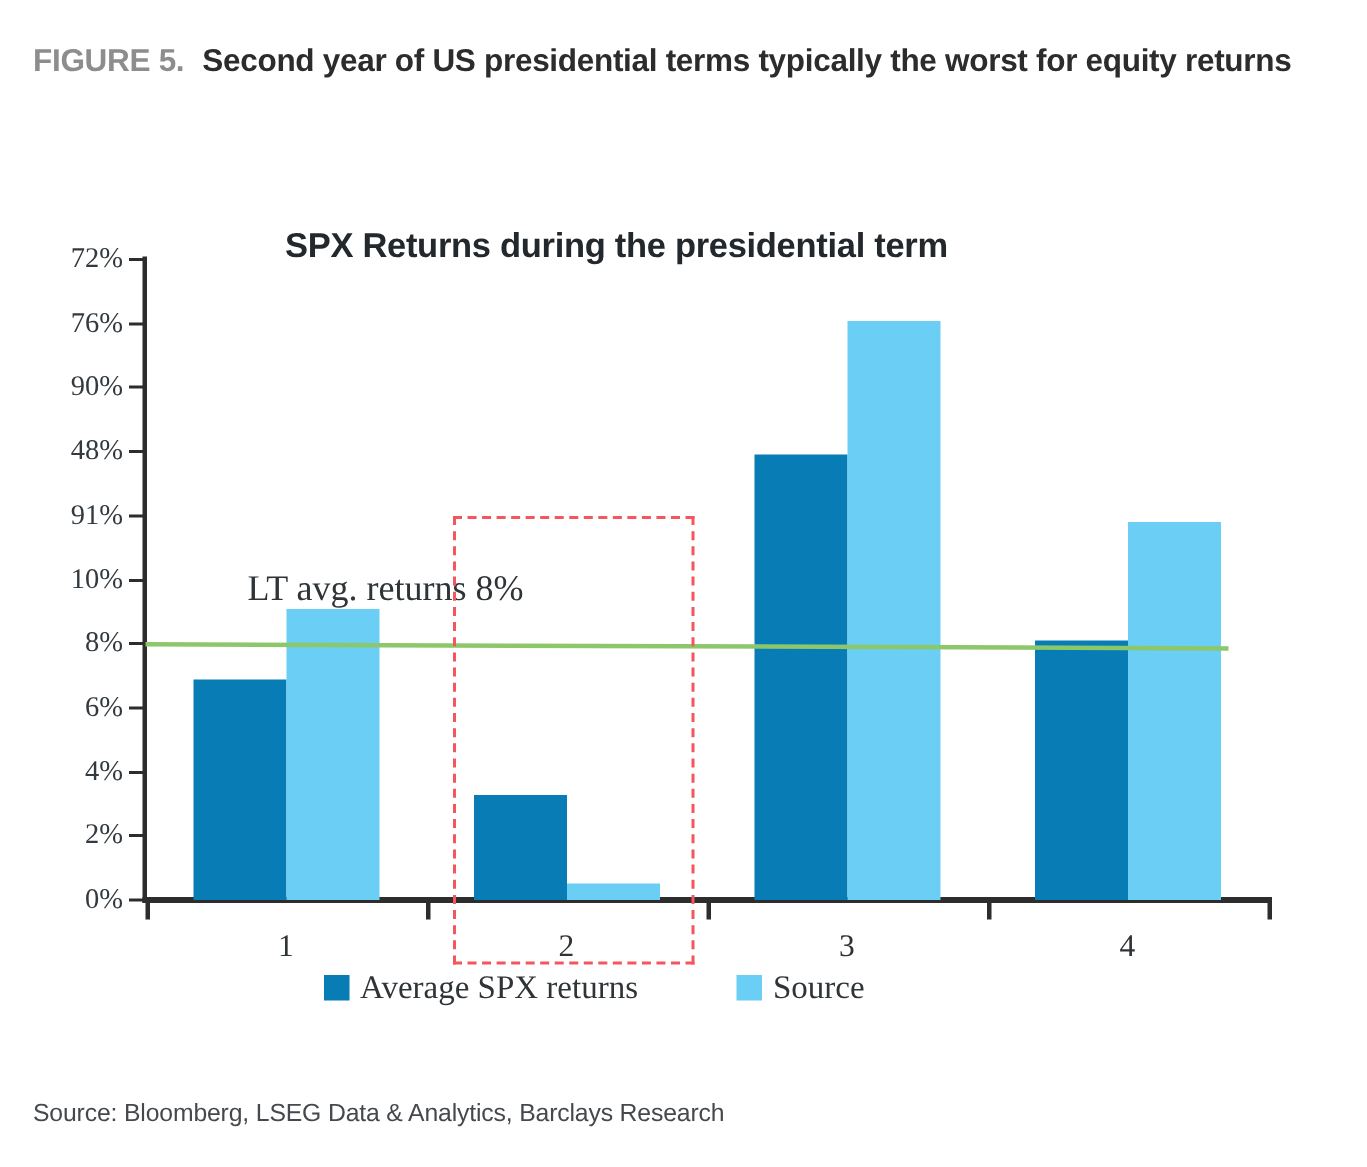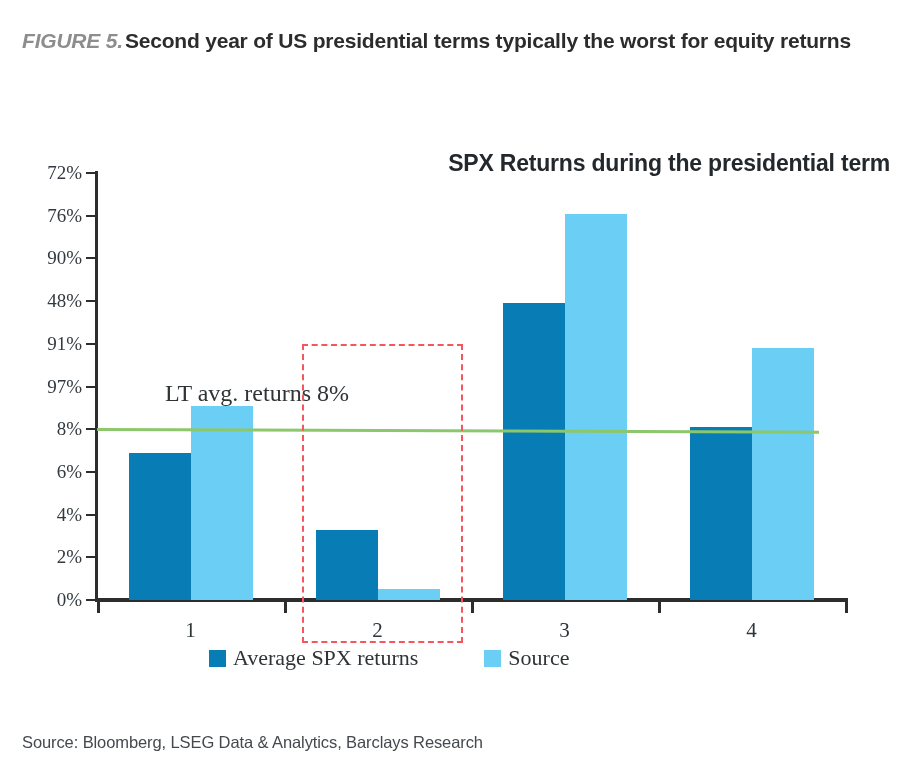--- a/index.html
+++ b/index.html
@@ -23,38 +23,37 @@
     width: 870px;
     font-size: 21px;
     font-weight: bold;
     line-height: 30px;
     letter-spacing: -0.2px;
     color: #2c2c2c;
   }
   #figure-number {
     color: #8d8d8d;
     font-weight: bold;
-    margin-right: 2px;
-    font-style: italic;
+    margin-right: 12px;
   }
 
   
   #chart-area {
     position: absolute;
     left: 0;
     top: 0;
     width: 911px;
     height: 700px;
   }
   #chart-title {
     position: absolute;
     left: 190px;
     top: 150px;
     width: 700px;
-    text-align: right;
+    text-align: left;
     font-size: 23px;
     font-weight: bold;
     color: #23282d;
     letter-spacing: -0.2px;
   }
 
   
   #y-axis-line {
     position: absolute;
     left: 95px;
@@ -157,21 +156,21 @@
     top: 344px;
     width: 161px;
     height: 299px;
     border: 2px dashed #F4565C;
     box-sizing: border-box;
   }
 
   
   #legend {
     position: absolute;
-    left: 209px;
+    left: 216px;
     top: 645px;
     display: flex;
     align-items: center;
     gap: 66px;
   }
   .legend-item {
     display: flex;
     align-items: center;
     gap: 7px;
   }
@@ -227,21 +226,21 @@
       <div class="y-tick" style="top: 470.9px;"></div>
       <div class="y-label-wrap" style="top: 471.9px;">
         <div class="y-tick-label">6%</div>
       </div>
       <div class="y-tick" style="top: 428.2px;"></div>
       <div class="y-label-wrap" style="top: 429.2px;">
         <div class="y-tick-label">8%</div>
       </div>
       <div class="y-tick" style="top: 385.5px;"></div>
       <div class="y-label-wrap" style="top: 386.5px;">
-        <div class="y-tick-label">97%</div>
+        <div class="y-tick-label">10%</div>
       </div>
       <div class="y-tick" style="top: 342.8px;"></div>
       <div class="y-label-wrap" style="top: 343.8px;">
         <div class="y-tick-label">91%</div>
       </div>
       <div class="y-tick" style="top: 300.1px;"></div>
       <div class="y-label-wrap" style="top: 301.1px;">
         <div class="y-tick-label">48%</div>
       </div>
       <div class="y-tick" style="top: 257.4px;"></div>

